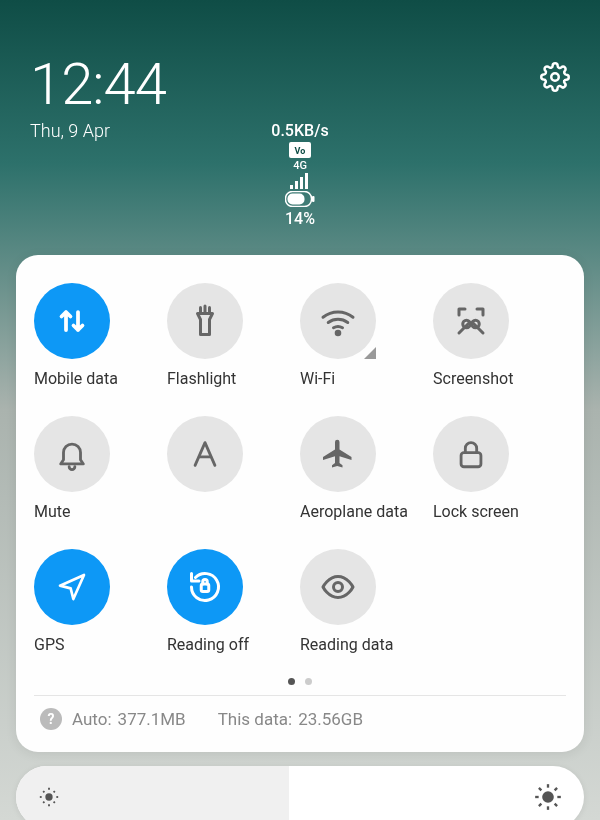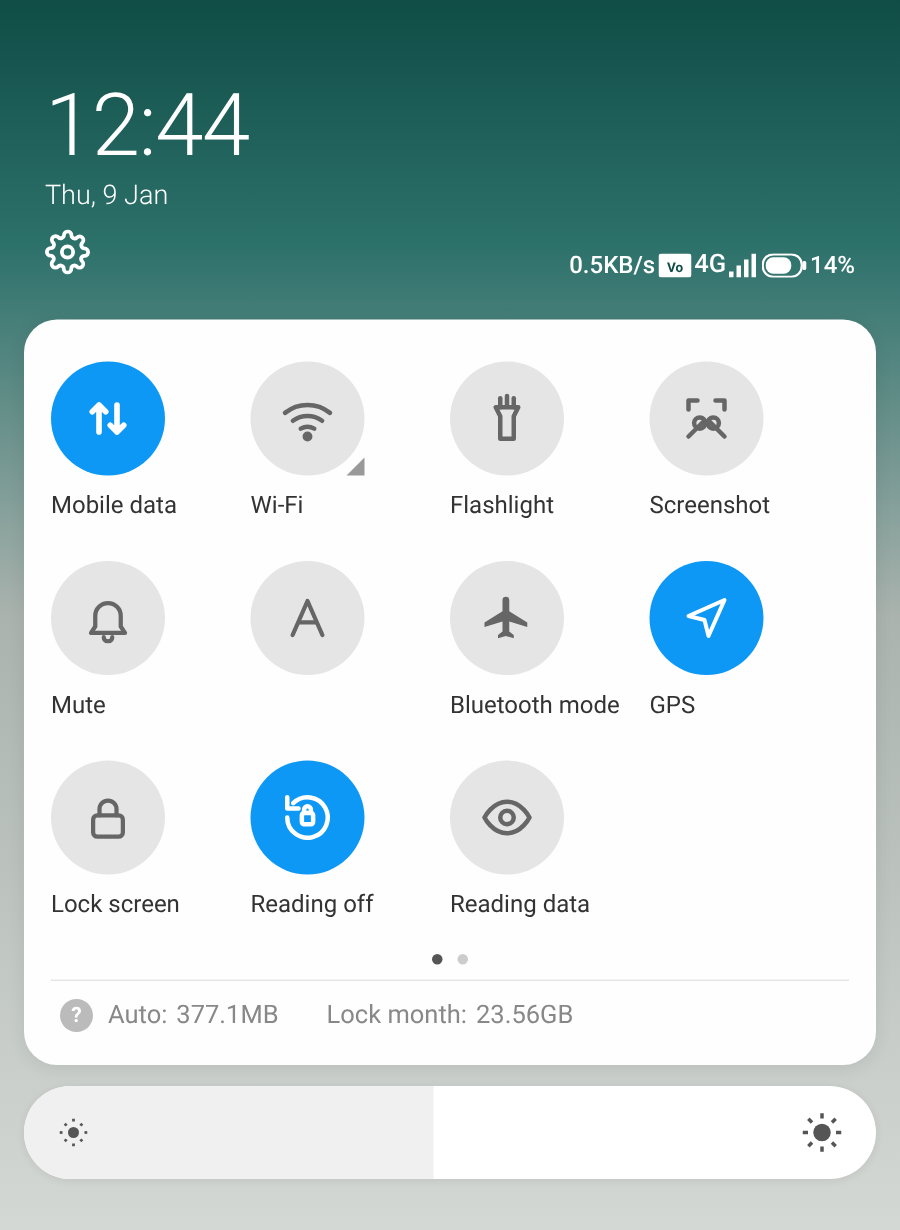--- a/index.html
+++ b/index.html
@@ -10,22 +10,22 @@
     background: linear-gradient(180deg, #0f4d46 0%, #2d716b 20%, #aab3ae 50%, #d4d8d4 100%);
     overflow: hidden;
     position: relative;
   }
   .header {
     padding: 50px 30px 15px 30px;
     color: #fff;
   }
   .header-top {
     display: flex;
+    justify-content: space-between;
     align-items: flex-start;
-    flex-direction: column;
   }
   .time {
     font-size: 58px;
     font-weight: 300;
     letter-spacing: -1px;
   }
   .gear {
     margin-top: 12px;
   }
   .date {
@@ -34,20 +34,21 @@
     font-weight: 300;
   }
   .status-row {
     display: flex;
     justify-content: flex-end;
     align-items: center;
     gap: 2px;
     font-size: 16px;
     font-weight: 500;
     margin-top: -20px;
+    flex-direction: column;
   }
   .status-row svg { flex-shrink: 0; }
   .panel {
     margin: 12px 16px 0 16px;
     background: #fefefe;
     border-radius: 22px;
     padding: 28px 18px 14px 18px;
     box-shadow: 0 2px 12px rgba(0,0,0,0.08);
   }
   .grid {
@@ -134,36 +135,36 @@
   .brightness svg { position: relative; z-index: 1; }
   .brightness .sun-right { margin-left: auto; }
 </style>
 </head>
 <body>
 
 <div class="header">
   <div class="header-top">
     <div>
       <div class="time">12:44</div>
-      <div class="date">Thu, 9 Jan</div>
+      <div class="date">Thu, 9 Apr</div>
     </div>
     <div class="gear">
       <svg width="30" height="30" viewBox="0 0 24 24" fill="none" stroke="#fff" stroke-width="2">
         <circle cx="12" cy="12" r="3"></circle>
         <path d="M19.4 15a1.7 1.7 0 0 0 .34 1.87l.06.06a2 2 0 1 1-2.83 2.83l-.06-.06a1.7 1.7 0 0 0-1.87-.34 1.7 1.7 0 0 0-1.03 1.56V21a2 2 0 1 1-4 0v-.09a1.7 1.7 0 0 0-1.11-1.55 1.7 1.7 0 0 0-1.87.34l-.06.06a2 2 0 1 1-2.83-2.83l.06-.06a1.7 1.7 0 0 0 .34-1.87 1.7 1.7 0 0 0-1.56-1.03H3a2 2 0 1 1 0-4h.09a1.7 1.7 0 0 0 1.55-1.11 1.7 1.7 0 0 0-.34-1.87l-.06-.06a2 2 0 1 1 2.83-2.83l.06.06a1.7 1.7 0 0 0 1.87.34h.08a1.7 1.7 0 0 0 1.03-1.56V3a2 2 0 1 1 4 0v.09a1.7 1.7 0 0 0 1.03 1.56 1.7 1.7 0 0 0 1.87-.34l.06-.06a2 2 0 1 1 2.83 2.83l-.06.06a1.7 1.7 0 0 0-.34 1.87v.08a1.7 1.7 0 0 0 1.56 1.03H21a2 2 0 1 1 0 4h-.09a1.7 1.7 0 0 0-1.51 1.03z"></path>
       </svg>
     </div>
   </div>
   <div class="status-row">
     <span>0.5KB/s</span>
     <svg width="22" height="16" viewBox="0 0 22 16">
         <rect x="0" y="0" width="22" height="16" rx="2" fill="#fff"></rect>
         <text x="11" y="12" font-size="9" text-anchor="middle" fill="#0f4d46" font-weight="bold">Vo</text>
       </svg>
-    <span style="font-size:17px;line-height:1"><span>4G</span></span>
+    <span style="font-size:11px;line-height:1"><span>4G</span></span>
     <svg width="20" height="16" viewBox="0 0 20 16" fill="#fff">
         <rect x="0" y="12" width="3" height="4"></rect>
         <rect x="5" y="8" width="3" height="8"></rect>
         <rect x="10" y="4" width="3" height="12"></rect>
         <rect x="15" y="0" width="3" height="16"></rect>
       </svg>
     <svg width="30" height="16" viewBox="0 0 30 16" fill="none">
         <rect x="0.5" y="0.5" width="26" height="15" rx="7" stroke="#fff" stroke-width="1.5"></rect>
         <rect x="2.5" y="2.5" width="17" height="11" rx="5" fill="#fff"></rect>
         <rect x="27" y="5" width="2.5" height="6" rx="1" fill="#fff"></rect>
@@ -178,40 +179,40 @@
         <div class="circle active">
           <svg width="36" height="36" viewBox="0 0 24 24" fill="none" stroke="#fff" stroke-width="2.5" stroke-linecap="round" stroke-linejoin="round">
             <path d="M8 18V6M8 6l-3 3M8 6l3 3"></path>
             <path d="M16 6v12M16 18l3-3M16 18l-3-3"></path>
           </svg>
         </div>
         <div class="tile-label">Mobile data</div>
       </div>
       <div class="tile">
         <div class="circle">
+          <svg width="36" height="36" viewBox="0 0 24 24" fill="none" stroke="#666" stroke-width="2" stroke-linejoin="round">
+            <path d="M7 7h10l-2 4v10h-6V11z"></path>
+            <line x1="9" y1="7" x2="9" y2="3" stroke-linecap="round"></line>
+            <line x1="12" y1="6" x2="12" y2="2" stroke-linecap="round"></line>
+            <line x1="15" y1="7" x2="15" y2="3" stroke-linecap="round"></line>
+          </svg>
+        </div>
+        <div class="tile-label">Flashlight</div>
+      </div>
+      <div class="tile">
+        <div class="circle">
           <svg width="36" height="36" viewBox="0 0 24 24" fill="none" stroke="#666" stroke-width="2" stroke-linecap="round">
             <path d="M2 9.5a16 16 0 0 1 20 0"></path>
             <path d="M5.5 13a11 11 0 0 1 13 0"></path>
             <path d="M9 16.5a6 6 0 0 1 6 0"></path>
             <circle cx="12" cy="20" r="1.2" fill="#666"></circle>
           </svg>
           <div class="corner-tri"></div>
         </div>
         <div class="tile-label">Wi-Fi</div>
-      </div>
-      <div class="tile">
-        <div class="circle">
-          <svg width="36" height="36" viewBox="0 0 24 24" fill="none" stroke="#666" stroke-width="2" stroke-linejoin="round">
-            <path d="M7 7h10l-2 4v10h-6V11z"></path>
-            <line x1="9" y1="7" x2="9" y2="3" stroke-linecap="round"></line>
-            <line x1="12" y1="6" x2="12" y2="2" stroke-linecap="round"></line>
-            <line x1="15" y1="7" x2="15" y2="3" stroke-linecap="round"></line>
-          </svg>
-        </div>
-        <div class="tile-label">Flashlight</div>
       </div>
       <div class="tile">
         <div class="circle">
           <svg width="36" height="36" viewBox="0 0 24 24" fill="none" stroke="#666" stroke-width="2" stroke-linecap="round" stroke-linejoin="round">
             <path d="M4 4h4M4 4v4M20 4h-4M20 4v4"></path>
             <circle cx="9" cy="14" r="2.5"></circle>
             <circle cx="15" cy="14" r="2.5"></circle>
             <line x1="4" y1="20" x2="11" y2="13"></line>
             <line x1="20" y1="20" x2="13" y2="13"></line>
           </svg>
@@ -234,38 +235,38 @@
             <line x1="8" y1="14" x2="16" y2="14"></line>
           </svg>
         </div>
       </div>
       <div class="tile">
         <div class="circle">
           <svg width="36" height="36" viewBox="0 0 24 24" class="fill-icon" fill="#666">
             <path d="M21 14l-8-5V4a1.5 1.5 0 0 0-3 0v5l-8 5v2l8-2.5V18l-2 1.5V21l3.5-1 3.5 1v-1.5L13 18v-4.5l8 2.5z"></path>
           </svg>
         </div>
-        <div class="tile-label">Bluetooth mode</div>
+        <div class="tile-label">Aeroplane data</div>
+      </div>
+      <div class="tile">
+        <div class="circle">
+          <svg width="34" height="34" viewBox="0 0 24 24" fill="none" stroke="#666" stroke-width="2" stroke-linecap="round" stroke-linejoin="round">
+            <rect x="5" y="11" width="14" height="10" rx="2"></rect>
+            <path d="M8 11V8a4 4 0 0 1 8 0v3"></path>
+          </svg>
+        </div>
+        <div class="tile-label">Lock screen</div>
       </div>
       <div class="tile">
         <div class="circle active">
           <svg width="32" height="32" viewBox="0 0 24 24" fill="none" stroke="#fff" stroke-width="2" stroke-linecap="round" stroke-linejoin="round">
             <path d="M3 11l18-8-8 18-2-8z"></path>
           </svg>
         </div>
         <div class="tile-label">GPS</div>
-      </div>
-      <div class="tile">
-        <div class="circle">
-          <svg width="34" height="34" viewBox="0 0 24 24" fill="none" stroke="#666" stroke-width="2" stroke-linecap="round" stroke-linejoin="round">
-            <rect x="5" y="11" width="14" height="10" rx="2"></rect>
-            <path d="M8 11V8a4 4 0 0 1 8 0v3"></path>
-          </svg>
-        </div>
-        <div class="tile-label">Lock screen</div>
       </div>
       <div class="tile">
         <div class="circle active">
           <svg width="36" height="36" viewBox="0 0 24 24" fill="none" stroke="#fff" stroke-width="2" stroke-linecap="round" stroke-linejoin="round">
             <path d="M3 12a9 9 0 1 0 2.64-6.36"></path>
             <polyline points="3 3 3 8 8 8"></polyline>
             <rect x="9.5" y="10" width="5" height="5" rx="1"></rect>
             <path d="M10.5 10V8.5a1.5 1.5 0 0 1 3 0V10"></path>
           </svg>
         </div>
@@ -284,21 +285,21 @@
   <div class="dots">
     <div class="dot active"></div>
     <div class="dot"></div>
   </div>
   <div class="divider"></div>
   <div class="usage-row">
     <div class="q">?</div>
     <span>Auto:</span>
     <span style="margin-left:-4px">377.1MB</span>
     <span style="width:12px"></span>
-    <span>Lock month:</span>
+    <span>This data:</span>
     <span style="margin-left:-4px">23.56GB</span>
   </div>
 </div>
 
 <div class="brightness">
   <div class="track"></div>
   <svg width="22" height="22" viewBox="0 0 24 24" fill="#555">
       <circle cx="12" cy="12" r="4"></circle>
       <g stroke="#555" stroke-width="2">
         <line x1="12" y1="2" x2="12" y2="4"></line>

